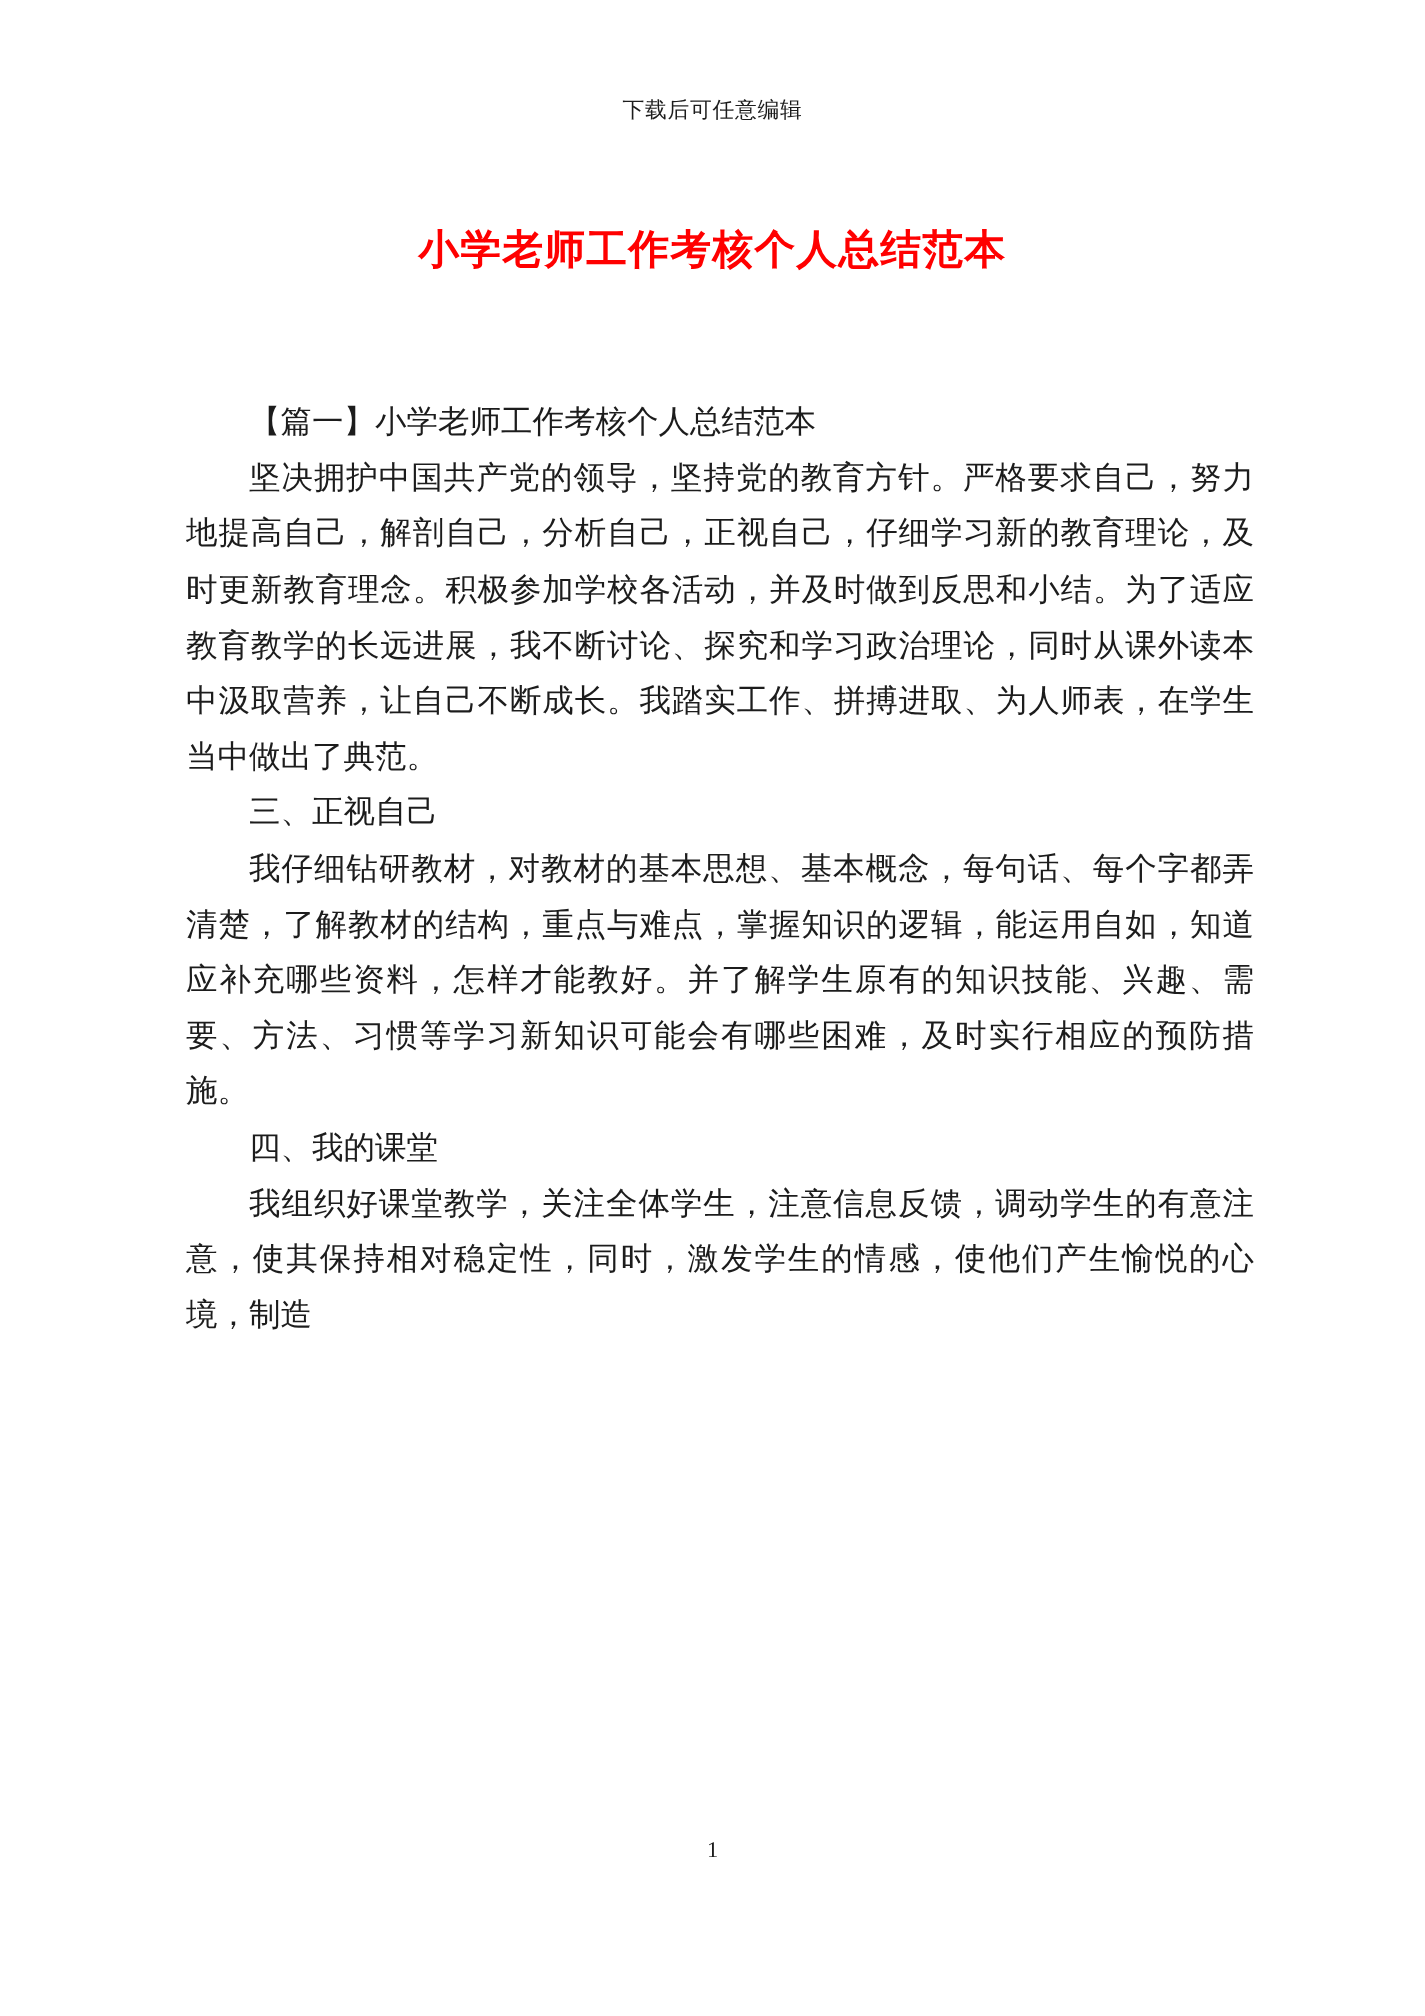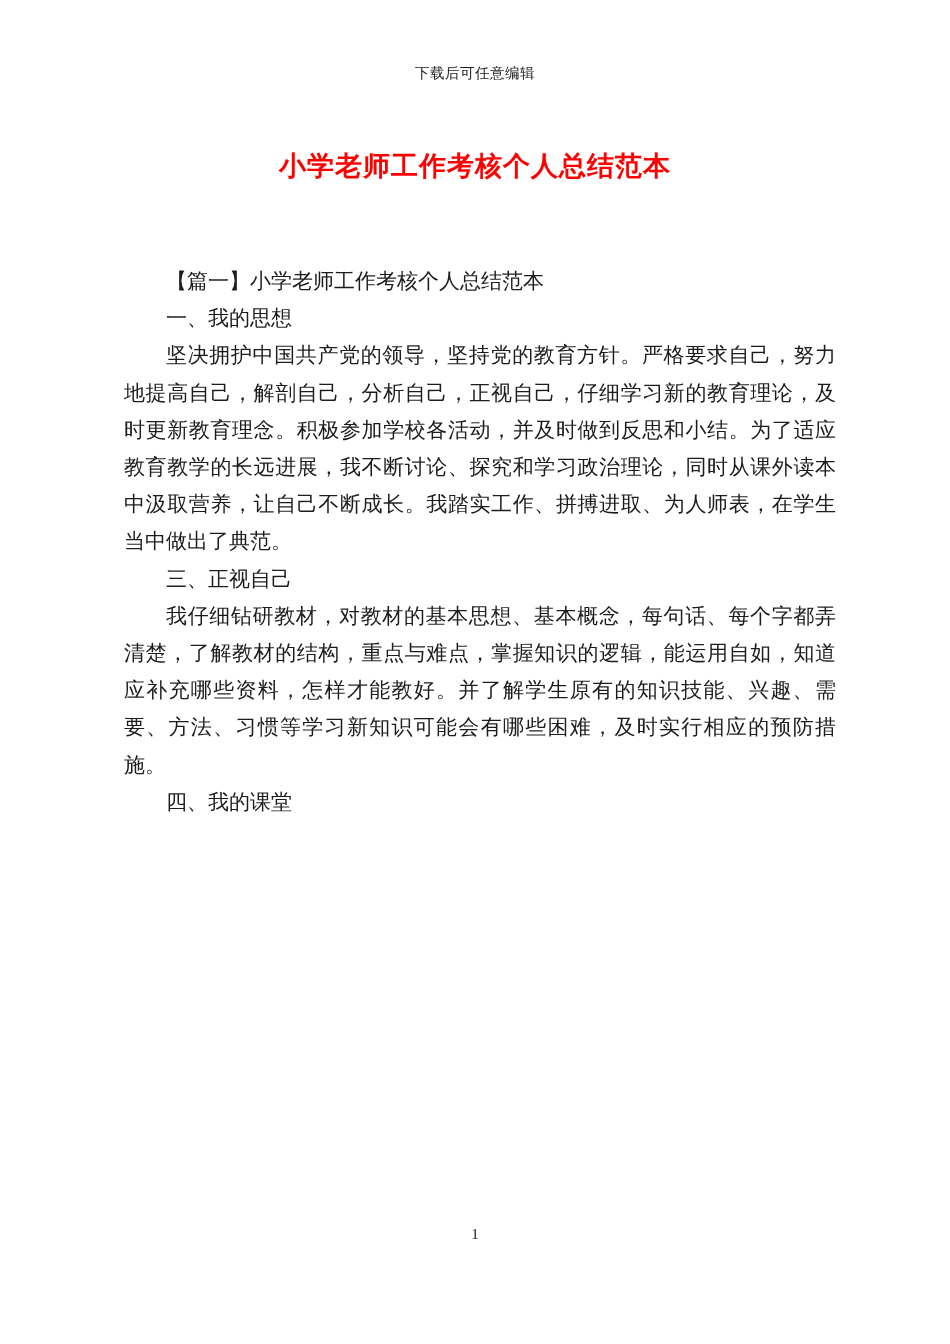--- a/index.html
+++ b/index.html
@@ -64,21 +64,21 @@
 </head>
 <body>
 
 <div class="page" style="color: rgb(28, 28, 28);">
   <div class="header-note">下载后可任意编辑</div>
 
   <h1 class="doc-title" style="color: rgb(255, 0, 0);">小学老师工作考核个人总结范本</h1>
 
   <div class="doc-body">
       <p class="para">【篇一】小学老师工作考核个人总结范本</p>
-      <p class="para">一、我的思想</p>
       <p class="para">坚决拥护中国共产党的领导，坚持党的教育方针。严格要求自己，努力地提高自己，解剖自己，分析自己，正视自己，仔细学习新的教育理论，及时更新教育理念。积极参加学校各活动，并及时做到反思和小结。为了适应教育教学的长远进展，我不断讨论、探究和学习政治理论，同时从课外读本中汲取营养，让自己不断成长。我踏实工作、拼搏进取、为人师表，在学生当中做出了典范。</p>
       <p class="para">三、正视自己</p>
       <p class="para">我仔细钻研教材，对教材的基本思想、基本概念，每句话、每个字都弄清楚，了解教材的结构，重点与难点，掌握知识的逻辑，能运用自如，知道应补充哪些资料，怎样才能教好。并了解学生原有的知识技能、兴趣、需要、方法、习惯等学习新知识可能会有哪些困难，及时实行相应的预防措施。</p>
       <p class="para">四、我的课堂</p>
+      <p class="para">我组织好课堂教学，关注全体学生，注意信息反馈，调动学生的有意注意，使其保持相对稳定性，同时，激发学生的情感，使他们产生愉悦的心境，制造</p>
     </div>
 
   <div class="page-number">1</div>
 </div>
 
 </body></html>

